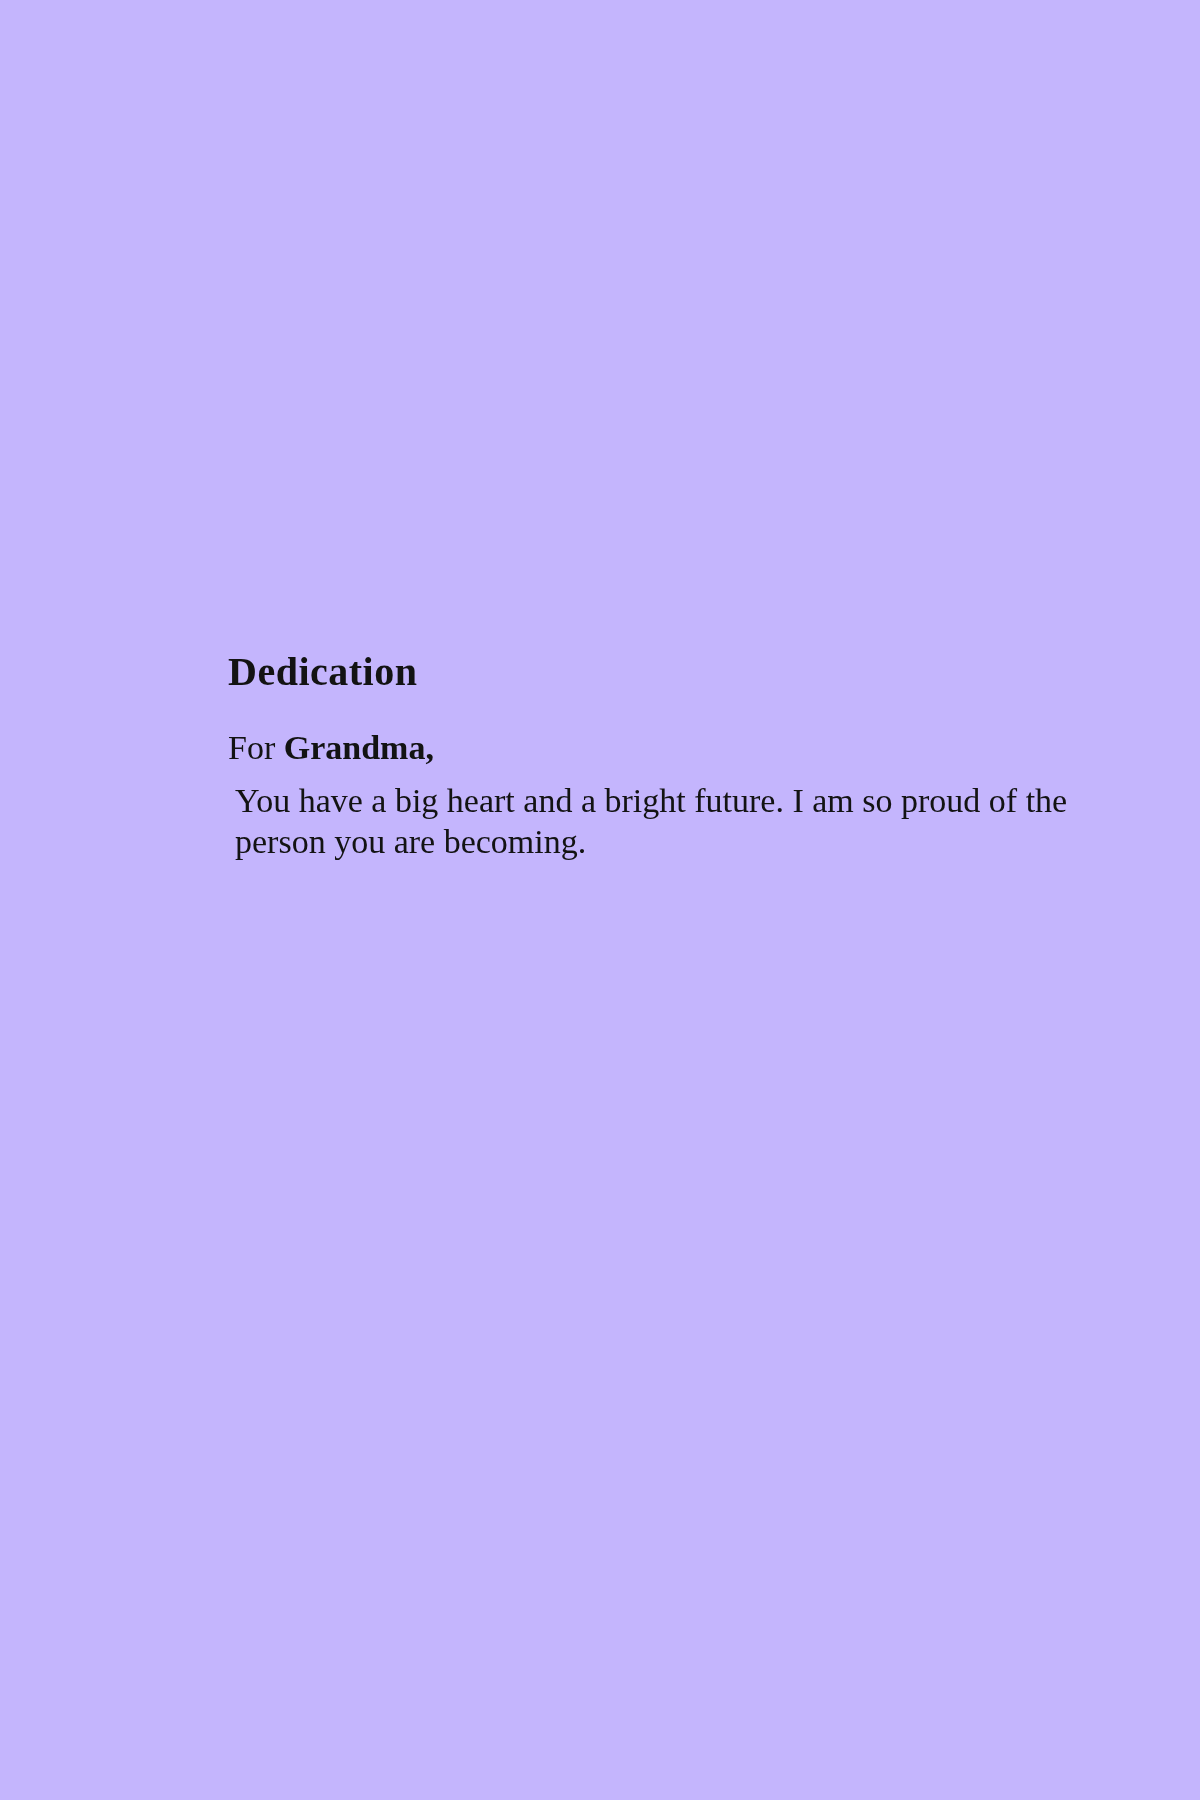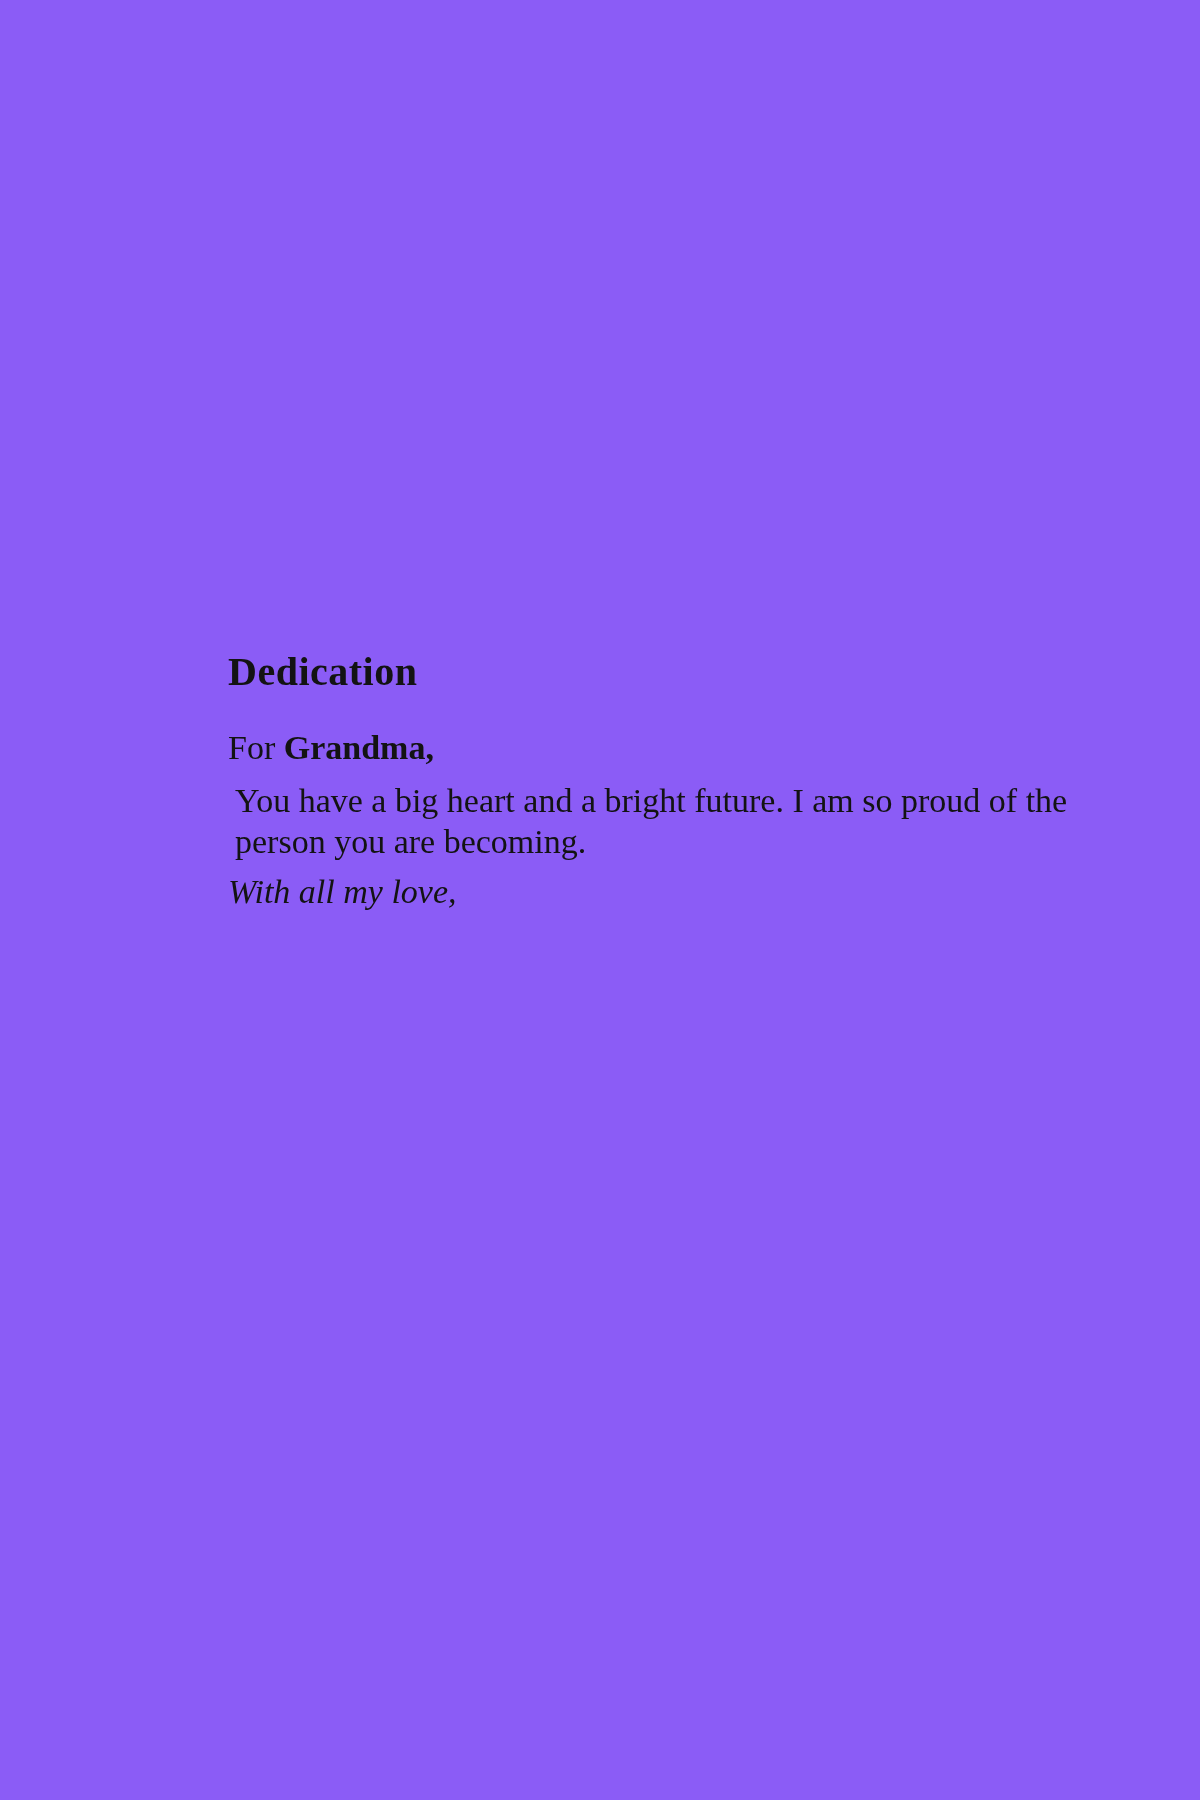--- a/index.html
+++ b/index.html
@@ -4,21 +4,21 @@
 <style>
   html, body {
     margin: 0;
     padding: 0;
     background: #ffffff;
   }
   .page {
     position: relative;
     width: 1200px;
     height: 1800px;
-    background: #8b5cf6;
+    background: #c4b5fd;
     overflow: hidden;
     font-family: "Liberation Serif", serif;
     color: #131313;
   }
   .content {
     position: absolute;
     left: 228px;
     top: 650px;
     width: 880px;
   }
@@ -60,17 +60,16 @@
   <div class="content">
 
     <h1 class="heading">Dedication</h1>
 
     <p class="dedicatee"><span>For </span><span class="name">Grandma,</span></p>
 
     <p class="body-par">You have a big heart and a bright future. I am so proud of the
 person you are becoming.</p>
 
     <p class="closing">
-      <span class="line">With all my love,</span>
     </p>
 
   </div>
 </div>
 
 </body></html>

